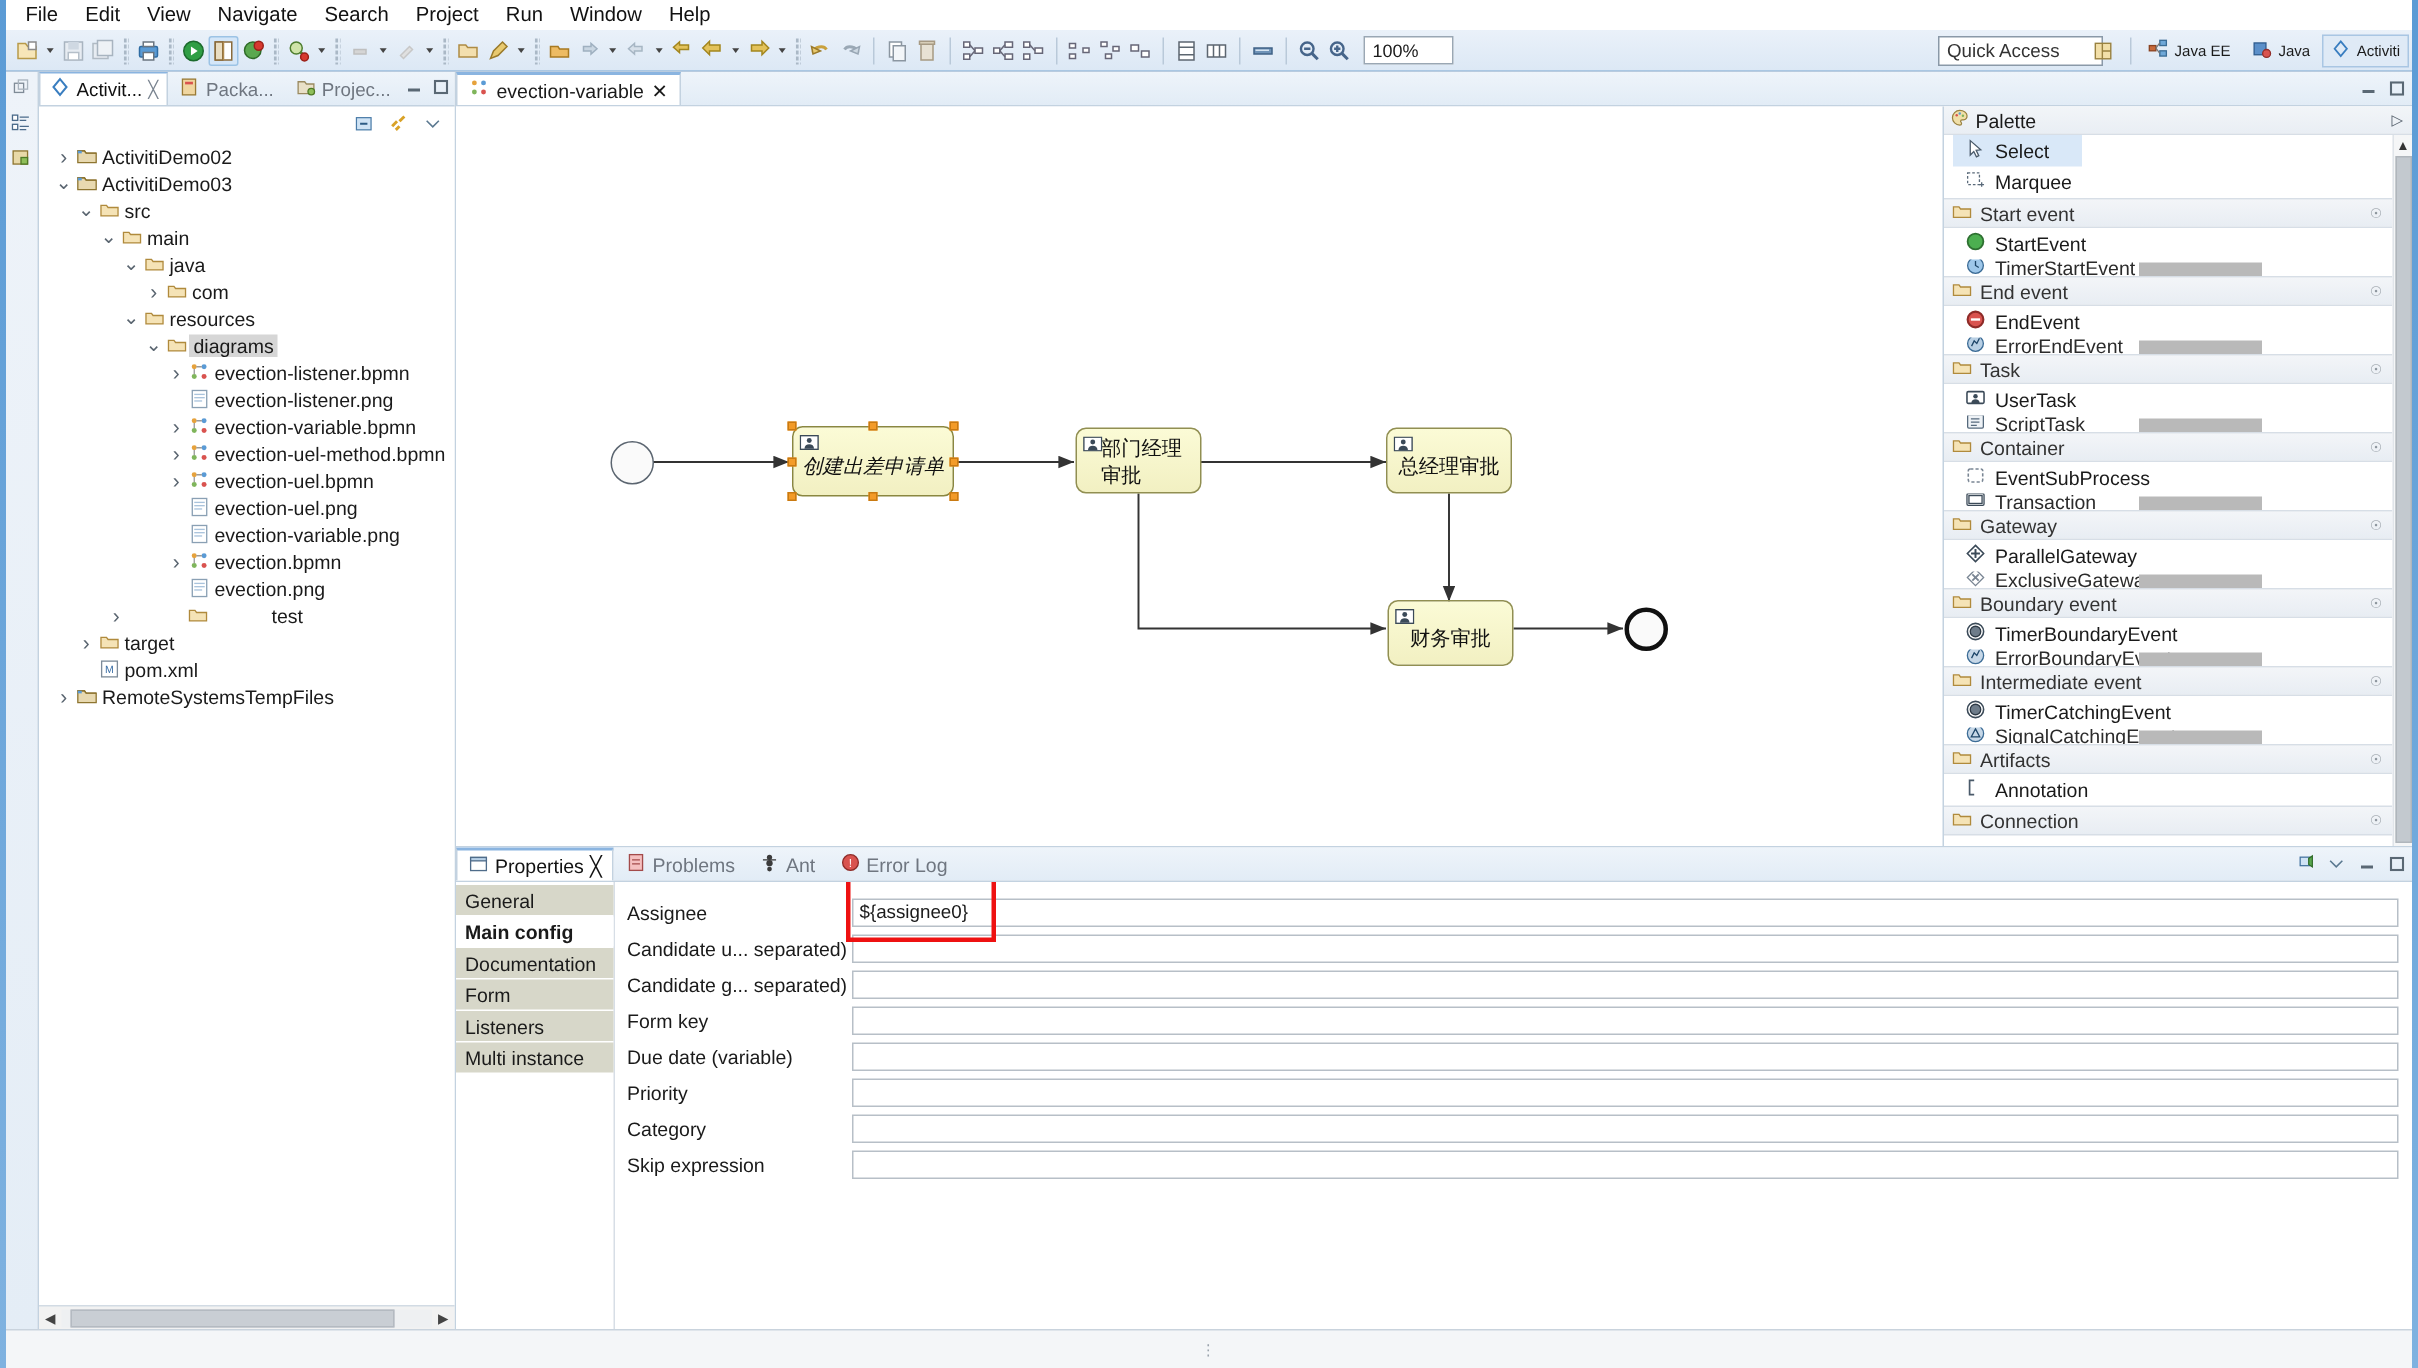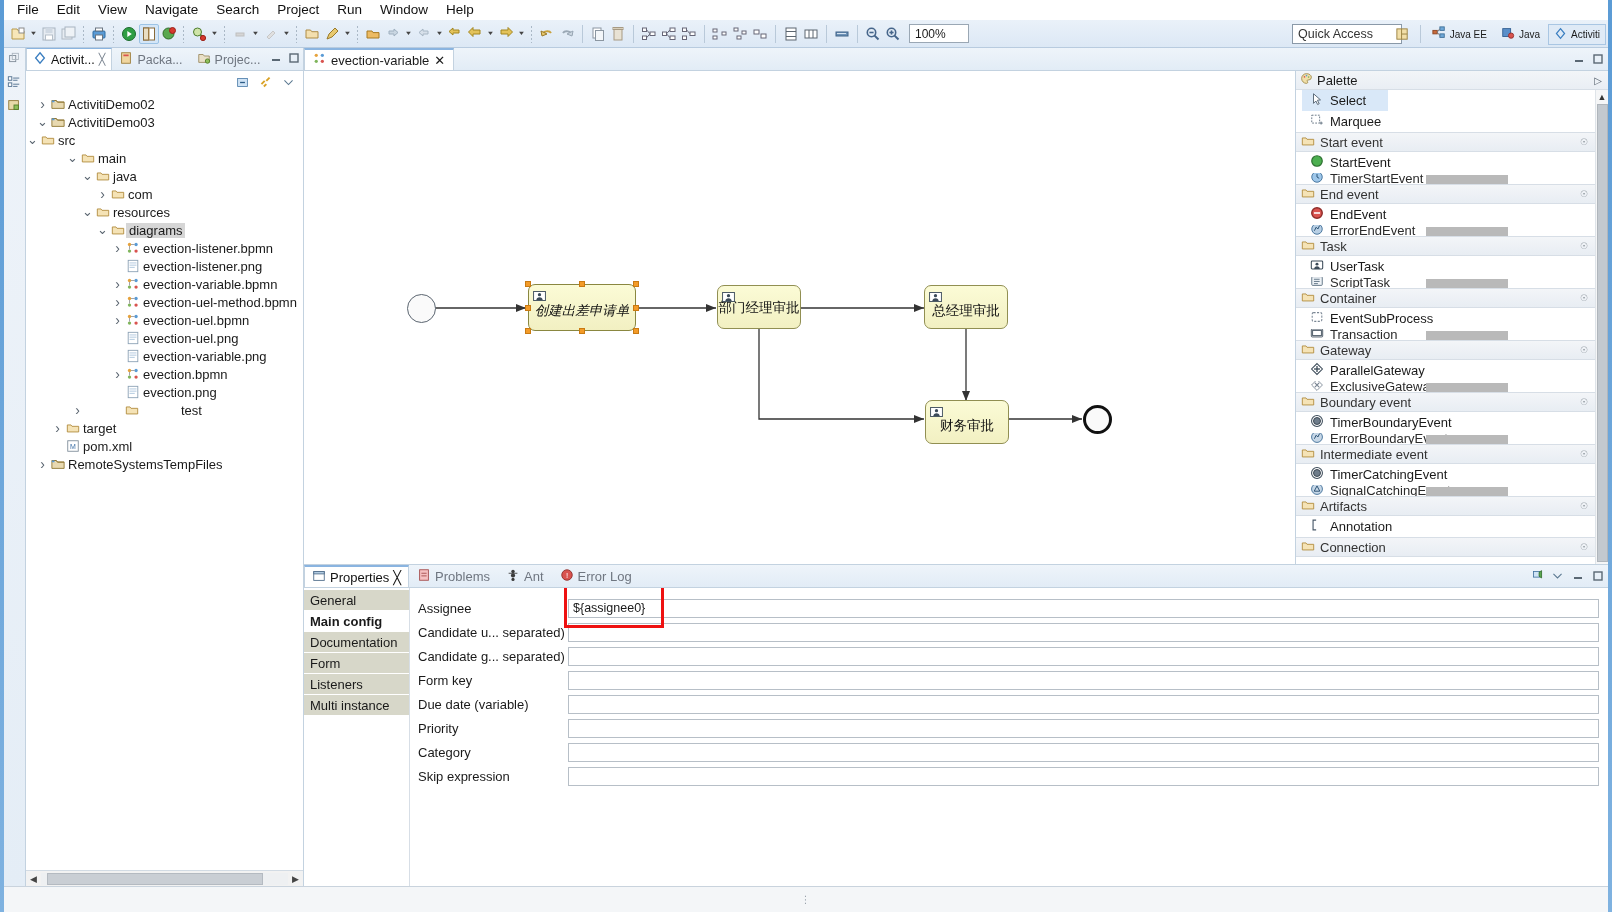--- a/index.html
+++ b/index.html
@@ -642,21 +642,21 @@
             <span class="twist open"></span>
             <span class="ticon">
               <svg width="14" height="14" viewBox="0 0 16 16">
                 <path d="M1 4h5l1.4 1.8H15V13H1z" fill="#e8d9b0" stroke="#8e7530"></path>
                 <path d="M1 4h5l1.4 1.8H15" fill="none" stroke="#8e7530"></path>
                 <rect x="1" y="4" width="3" height="2" fill="#5b9bd5"></rect>
               </svg>
             </span>
             <span class="tlabel">ActivitiDemo03</span>
           </div>
-          <div class="trow" style="">
+          <div class="trow" style="padding-left: 25px;">
             <span class="twist open"></span>
             <span class="ticon">
               <svg width="14" height="14" viewBox="0 0 16 16">
                 <path d="M1.5 4.5h4.2l1.2 1.6H14.5V12.5H1.5z" fill="#f5e3b6" stroke="#b08a3c"></path>
               </svg>
             </span>
             <span class="tlabel">src</span>
           </div>
           <div class="trow" style="padding-left: 40px;">
             <span class="twist open"></span>
@@ -944,21 +944,21 @@
             </div>
 
             <div class="bpmn-task" style="left:413px; top:214px; width:84px; height:44px;">
               <span class="tasktype">
                 <svg width="13" height="10" viewBox="0 0 14 11">
                     <rect x="0.5" y="0.5" width="13" height="10" fill="#fff" stroke="#3b4a58"></rect>
                     <circle cx="7" cy="4" r="1.8" fill="#3b4a58"></circle>
                     <path d="M3.5 10c0-2.1 1.6-3.2 3.5-3.2S10.5 7.9 10.5 10z" fill="#3b4a58"></path>
                   </svg>
               </span>
-              <span style="margin-top:1px;">部门经理审批</span>
+              <span style="margin-top:1px;padding-left:16px;">部门经理审批</span>
             </div>
 
             <div class="bpmn-task" style="left:620px; top:214px; width:84px; height:44px;">
               <span class="tasktype">
                 <svg width="13" height="10" viewBox="0 0 14 11">
                     <rect x="0.5" y="0.5" width="13" height="10" fill="#fff" stroke="#3b4a58"></rect>
                     <circle cx="7" cy="4" r="1.8" fill="#3b4a58"></circle>
                     <path d="M3.5 10c0-2.1 1.6-3.2 3.5-3.2S10.5 7.9 10.5 10z" fill="#3b4a58"></path>
                   </svg>
               </span>

